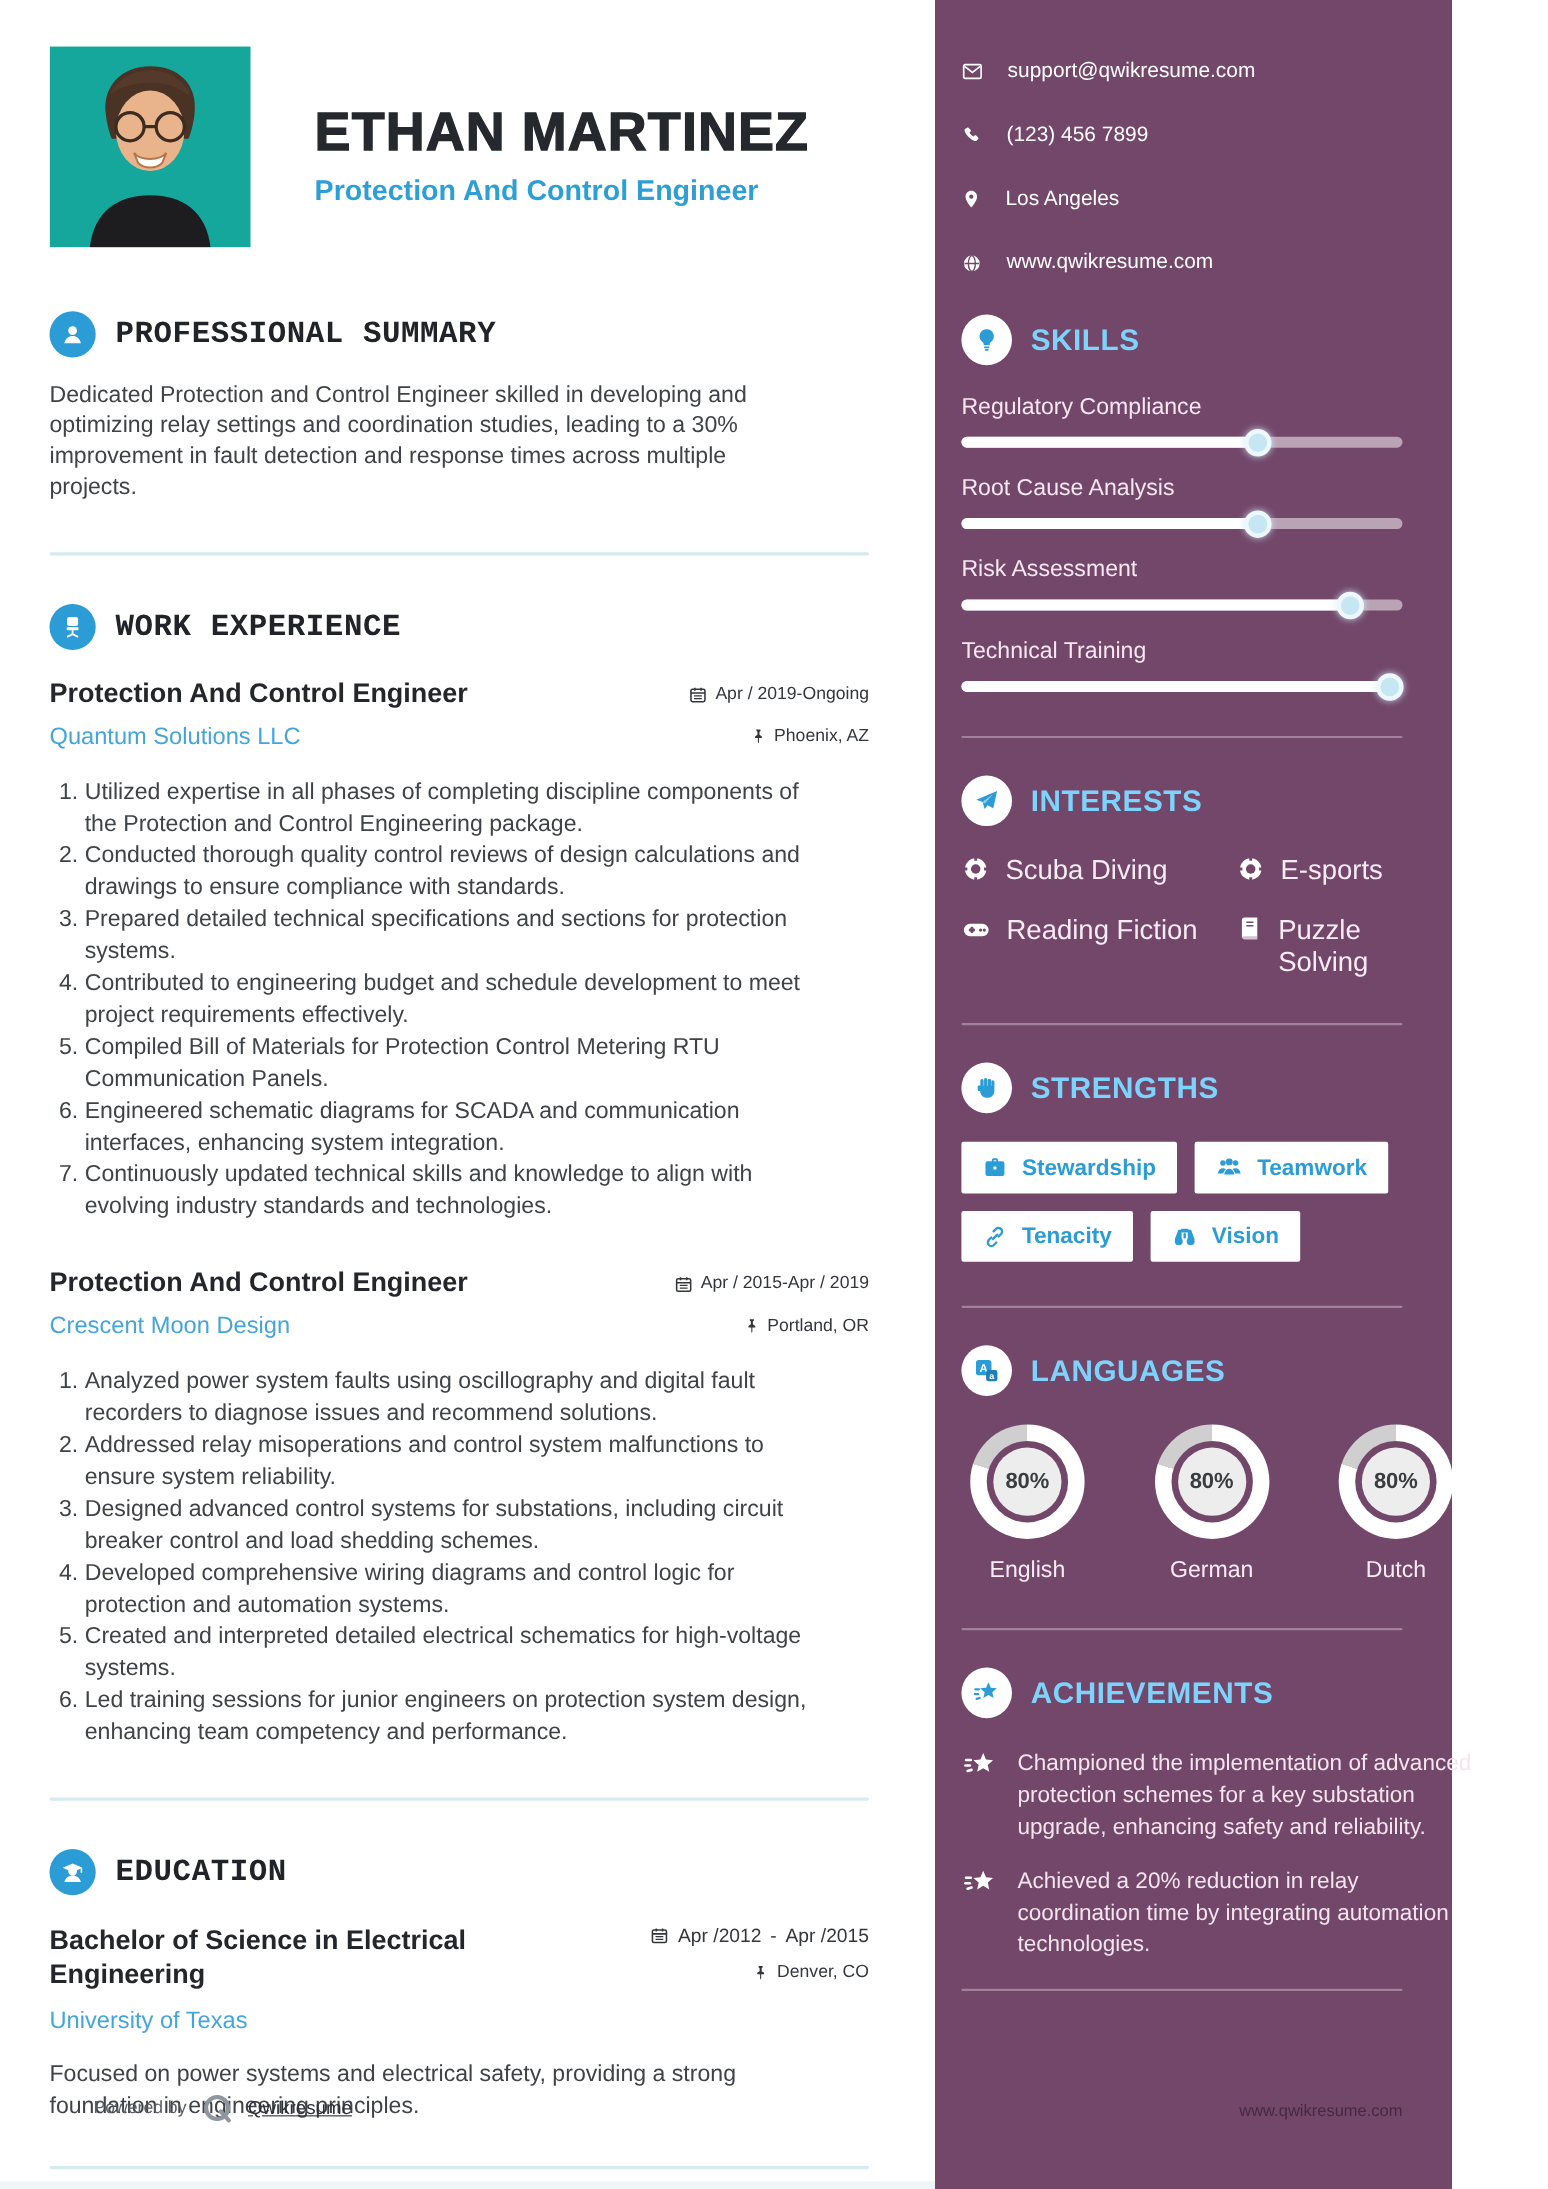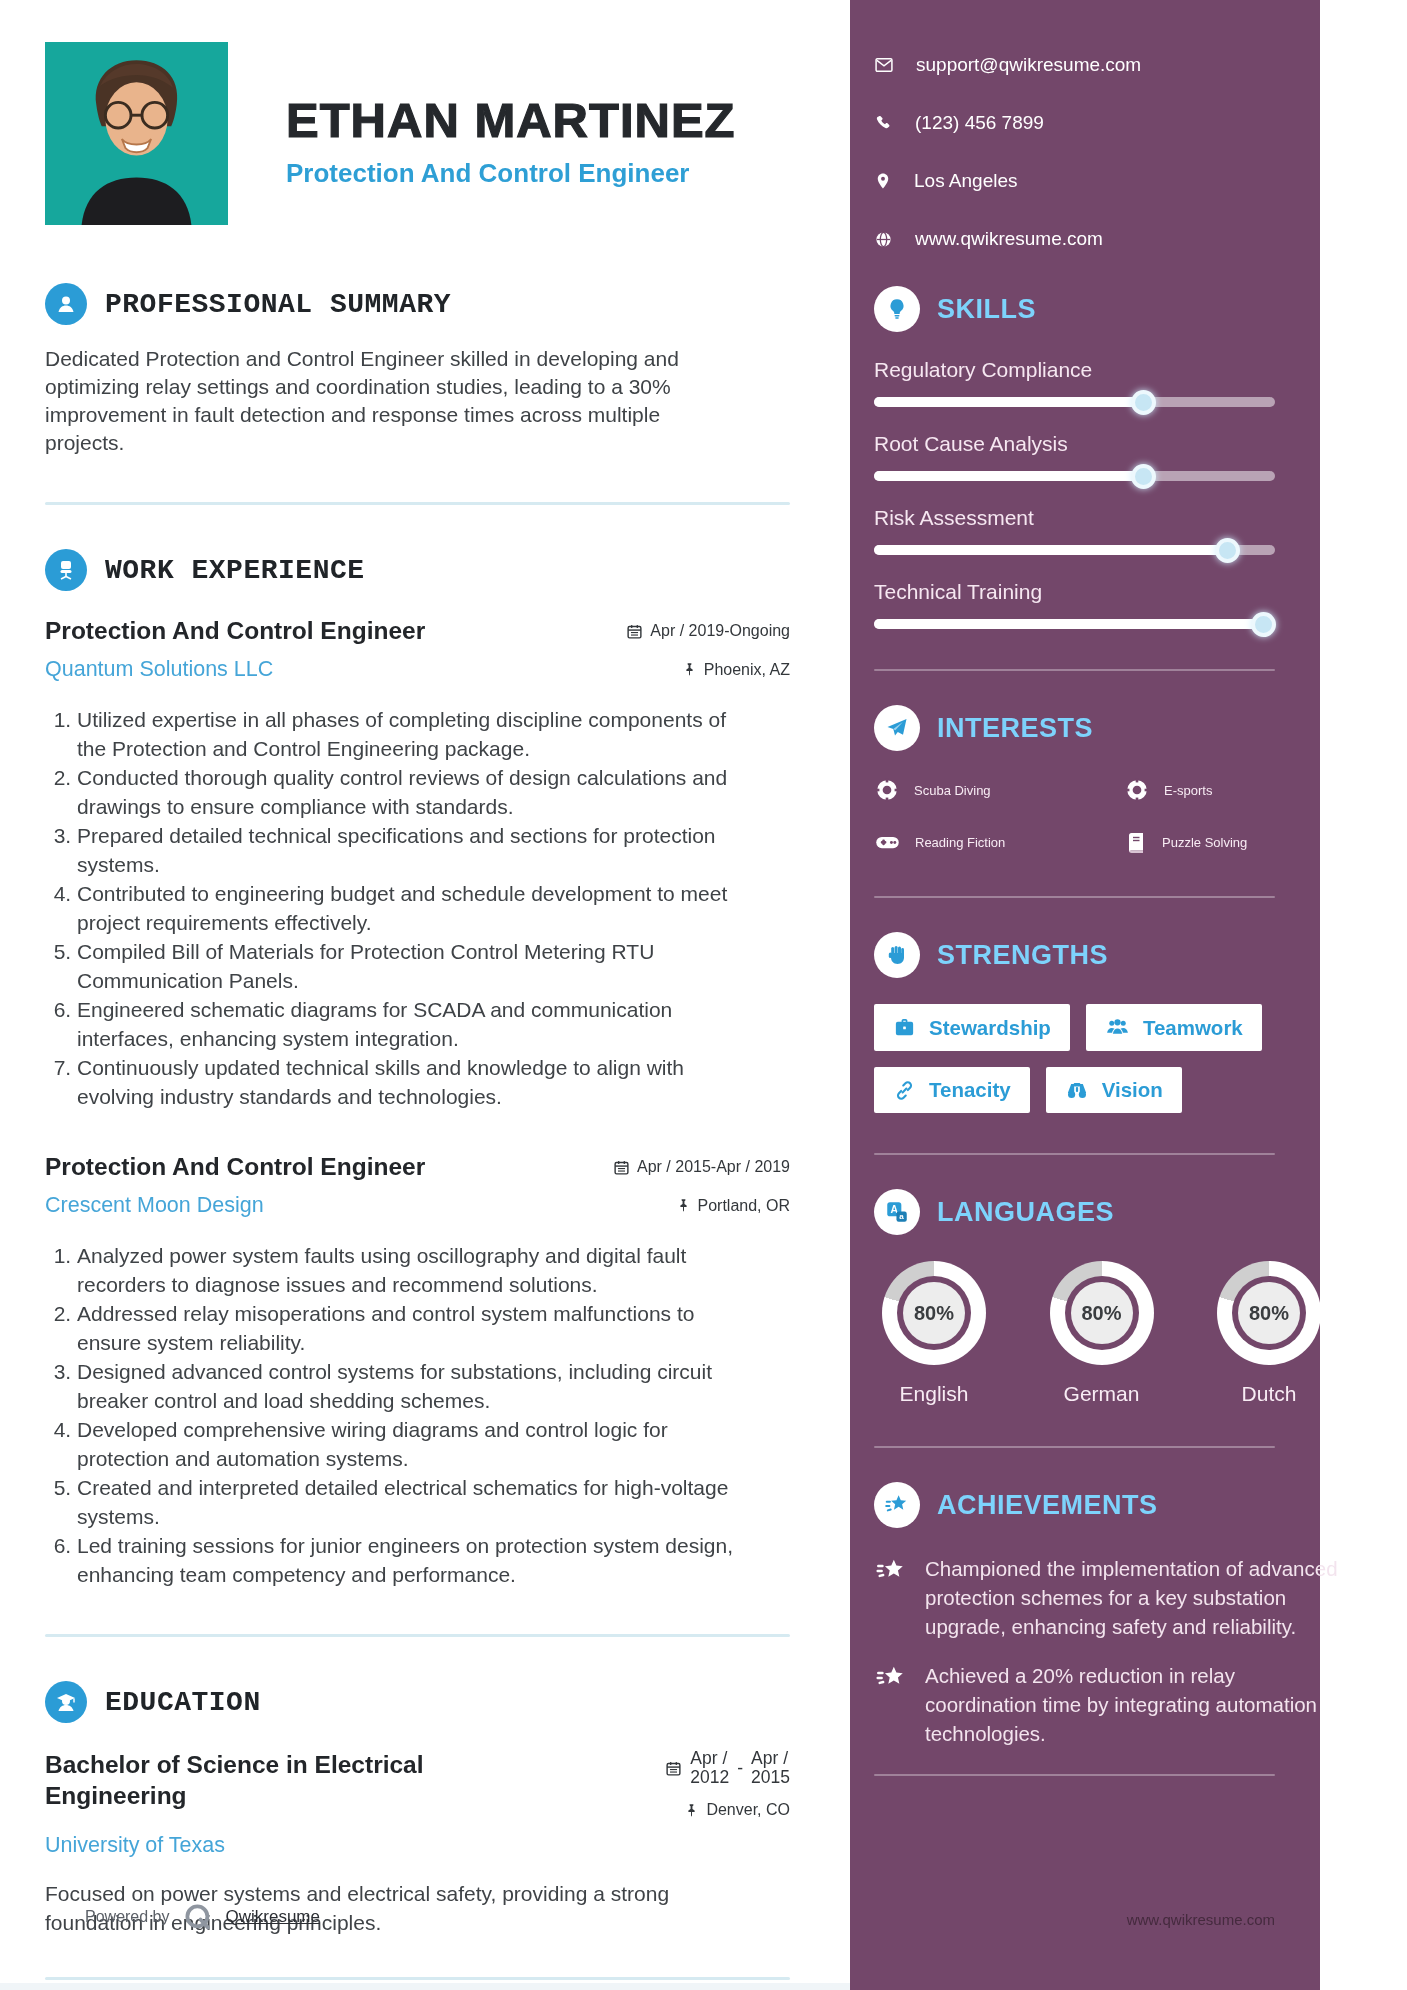--- a/index.html
+++ b/index.html
@@ -21,42 +21,42 @@
   .job-head{display:flex;justify-content:space-between;width:745px;}
   .job-title{font-size:24.5px;font-weight:bold;color:#23262a;}
   .meta-row{display:flex;align-items:center;justify-content:flex-end;gap:7px;font-size:16px;color:#33373b;}
   .job-sub{display:flex;justify-content:space-between;width:745px;margin-top:12px;align-items:center;}
   .company{font-size:21.5px;color:#45a5d8;}
   .job ol{margin:24px 0 0 0;padding-left:32px;width:680px;}
   .job ol li{font-size:21px;line-height:28.5px;color:#3f4347;margin-bottom:1px;}
   .edu-head{display:flex;justify-content:space-between;width:745px;margin-top:26px;}
   .edu-title{font-size:24.5px;font-weight:bold;color:#23262a;width:390px;line-height:31px;}
   .edu-dates{display:flex;align-items:center;gap:8px;font-size:17.5px;color:#33373b;}
-  .dstack{display:flex;flex-direction:column;line-height:19px;text-align:left;}
+  .dstack{display:flex;line-height:19px;text-align:left;}
   .edu-meta{display:flex;flex-direction:column;align-items:flex-end;gap:14px;}
   .edu-desc{width:700px;font-size:21px;line-height:28.5px;color:#3f4347;margin-top:22px;}
   .footer-left{position:absolute;left:85px;bottom:58px;display:flex;align-items:center;gap:13px;}
   .powered{font-size:16px;color:#5a5f66;}
   .brand{font-size:17px;color:#2b2e33;text-decoration:underline;}
   .bottom-strip{position:absolute;left:0;bottom:0;width:850px;height:7px;background:#f0f5f8;}
   
   .right{position:relative;width:470px;height:100%;background:#73476a;box-sizing:border-box;padding:54px 45px 0 24px;}
   .contact-item{display:flex;align-items:center;gap:22px;margin-bottom:36px;}
   .contact-item .ctxt{font-size:19px;color:#ffffff;}
   .side-heading{display:flex;align-items:center;gap:17px;margin-bottom:26px;}
   .side-heading .wbadge{width:46px;height:46px;border-radius:50%;background:#ffffff;display:flex;align-items:center;justify-content:center;flex:0 0 46px;}
   .side-heading .htxt{font-size:27px;font-weight:bold;color:#7dd3fc;letter-spacing:.5px;}
   .skill-row{margin-bottom:25px;}
   .skill-label{font-size:21px;color:#f6e7f1;margin-bottom:15px;}
   .slider{position:relative;height:10px;border-radius:6px;background:rgba(255,255,255,.5);}
   .slider-fill{position:absolute;left:0;top:0;height:10px;border-radius:6px;background:#ffffff;}
   .slider-thumb{position:absolute;top:-7px;width:17px;height:17px;border-radius:50%;background:#c7e6f4;border:4px solid #edf8fd;box-shadow:0 0 7px rgba(210,240,255,.9);}
   .sdivider{height:2px;background:rgba(255,255,255,.32);border-radius:1px;margin:40px 0 34px 0;}
   .interests-grid{display:grid;grid-template-columns:250px auto;row-gap:26px;}
-  .interest{display:flex;align-items:center;gap:14px;font-size:13px;color:#f8ecf4;}
+  .interest{display:flex;align-items:flex-start;gap:14px;font-size:25px;color:#f8ecf4;}
   .strengths-wrap{display:flex;flex-wrap:wrap;gap:16px;width:470px;}
   .strength{display:inline-flex;align-items:center;gap:13px;background:#ffffff;border-radius:2px;
             padding:11px 19px;font-size:20.5px;color:#2b9cd6;font-weight:bold;}
   .langs{display:flex;justify-content:space-between;width:455px;margin-top:4px;}
   .lang{display:flex;flex-direction:column;align-items:center;width:120px;}
   .ring{width:104px;height:104px;border-radius:50%;display:flex;align-items:center;justify-content:center;}
   .ring-hole{width:74px;height:74px;border-radius:50%;background:#73476a;display:flex;align-items:center;justify-content:center;}
   .ring-disc{width:62px;height:62px;border-radius:50%;background:#ededed;display:flex;align-items:center;justify-content:center;
              font-size:20px;font-weight:bold;color:#3a3d40;}
   .lang-name{font-size:21px;color:#f8ecf4;margin-top:17px;}

